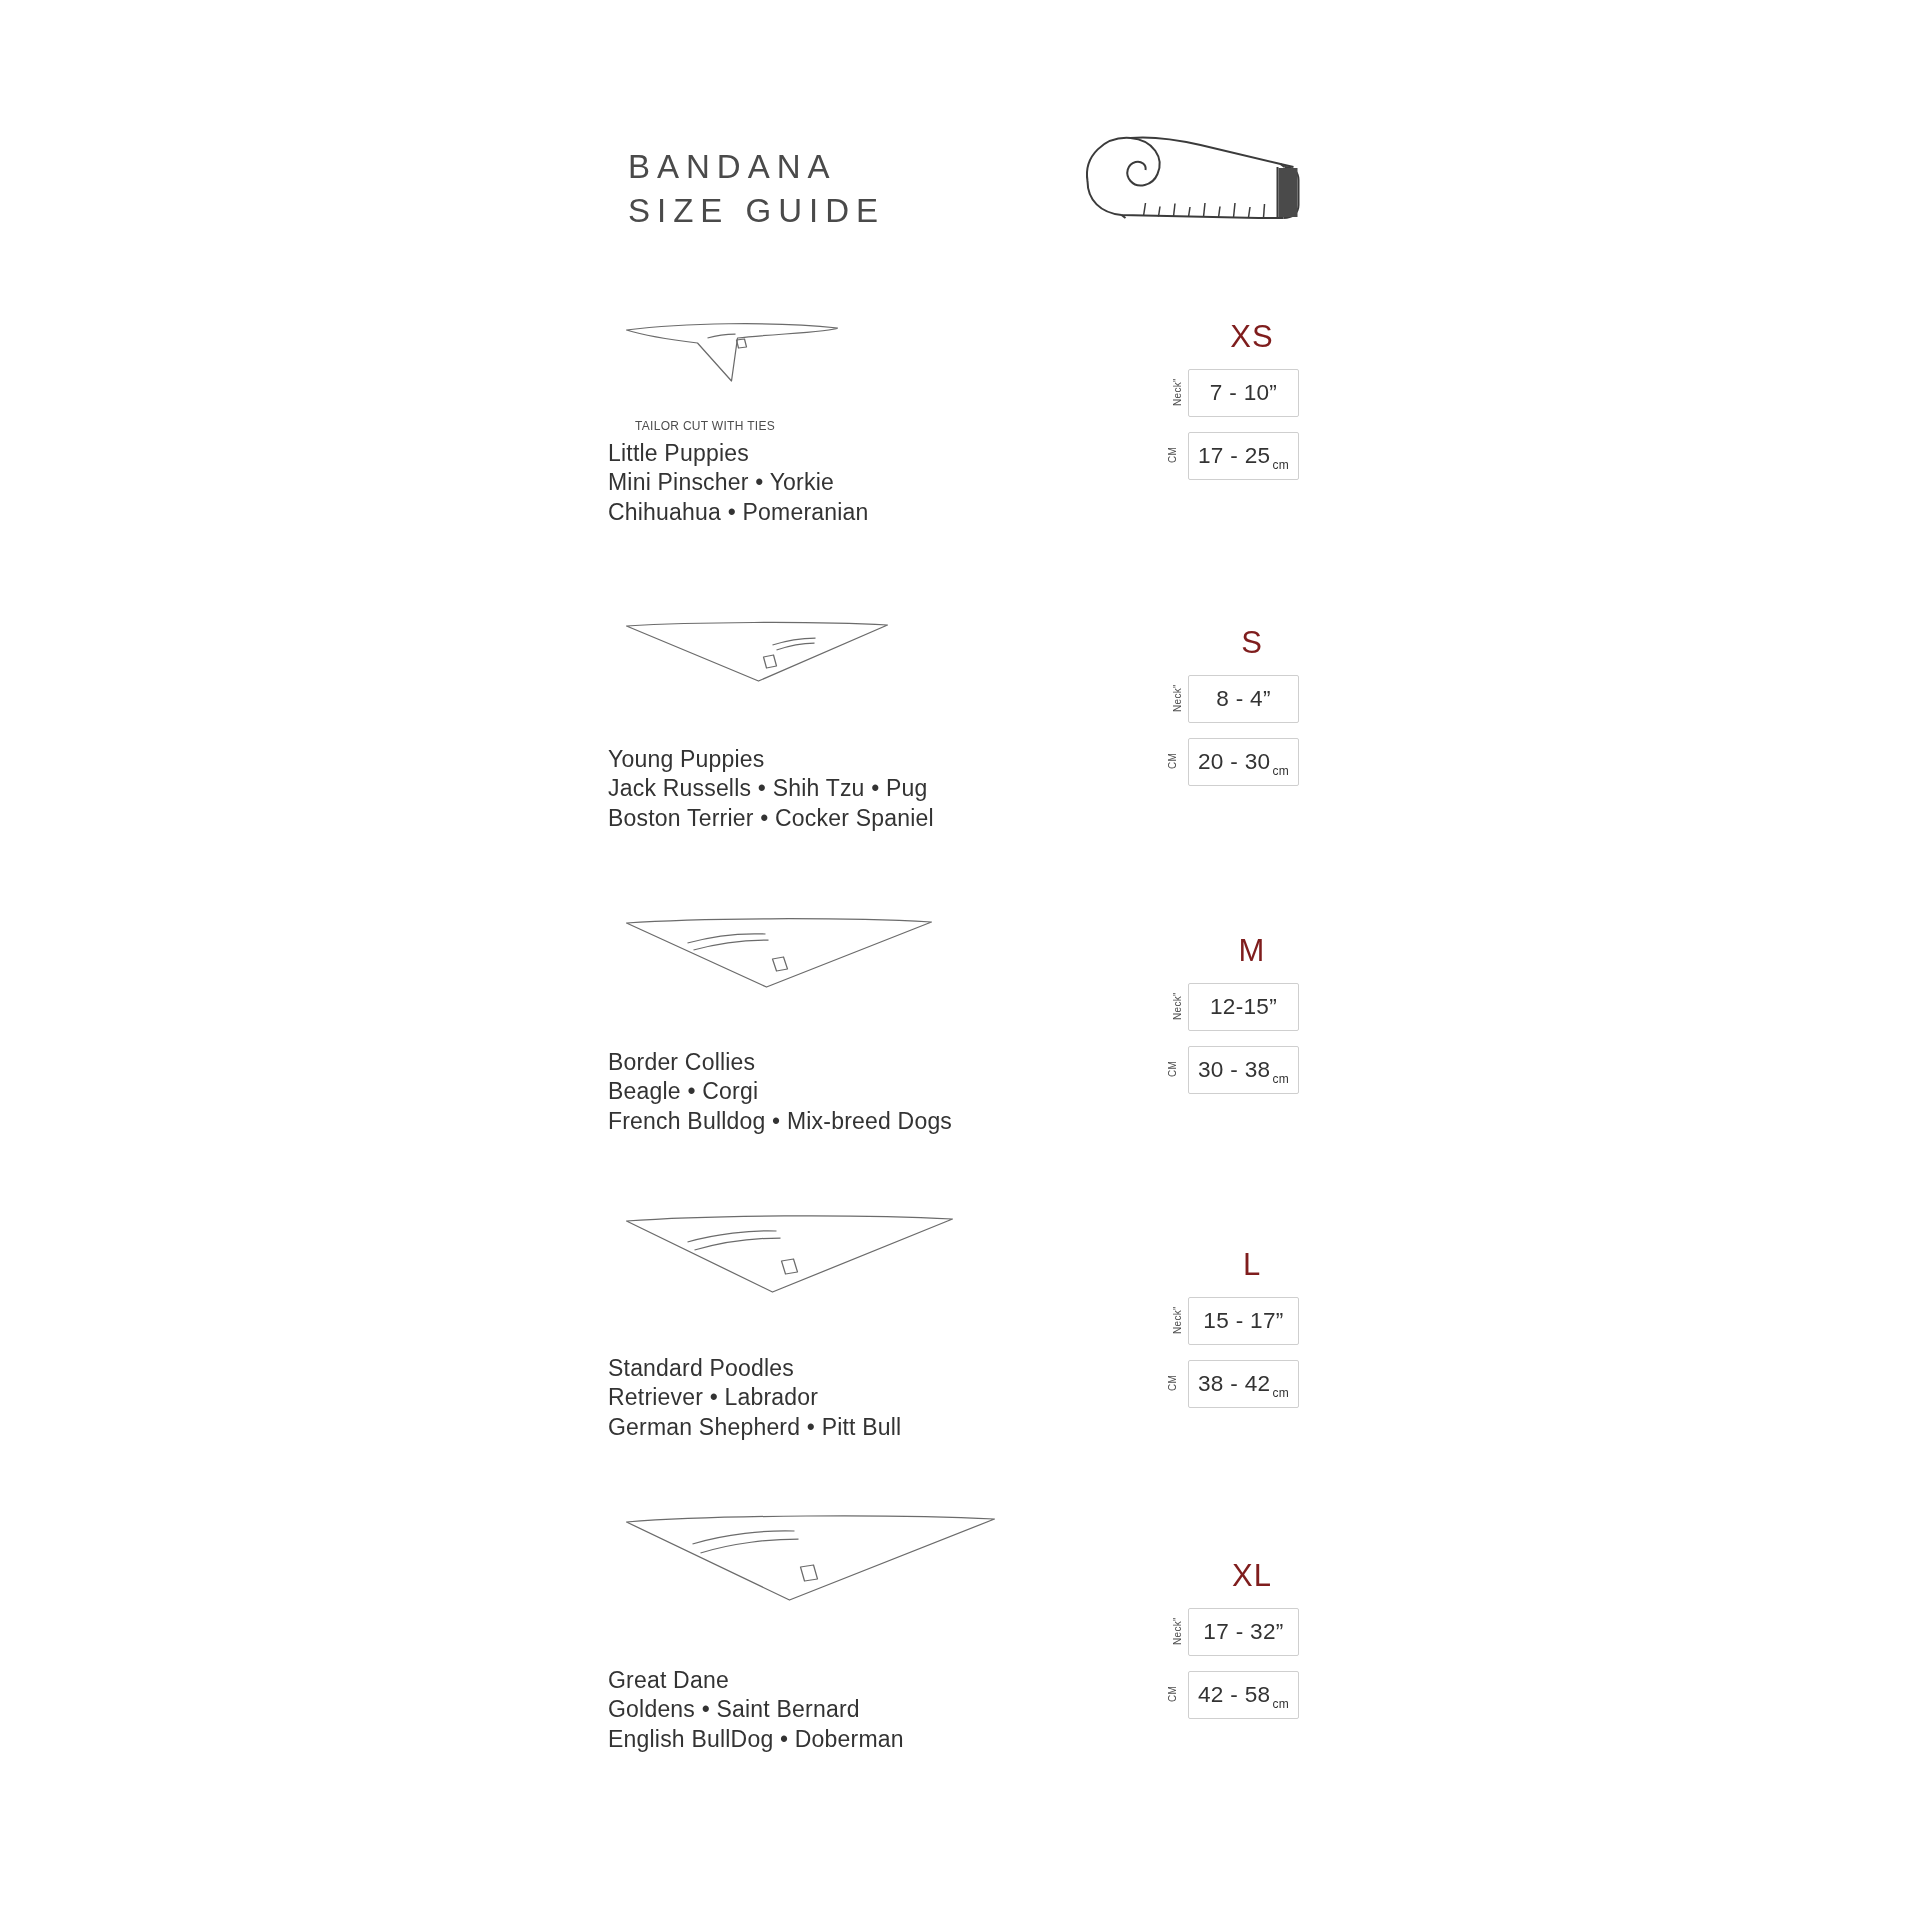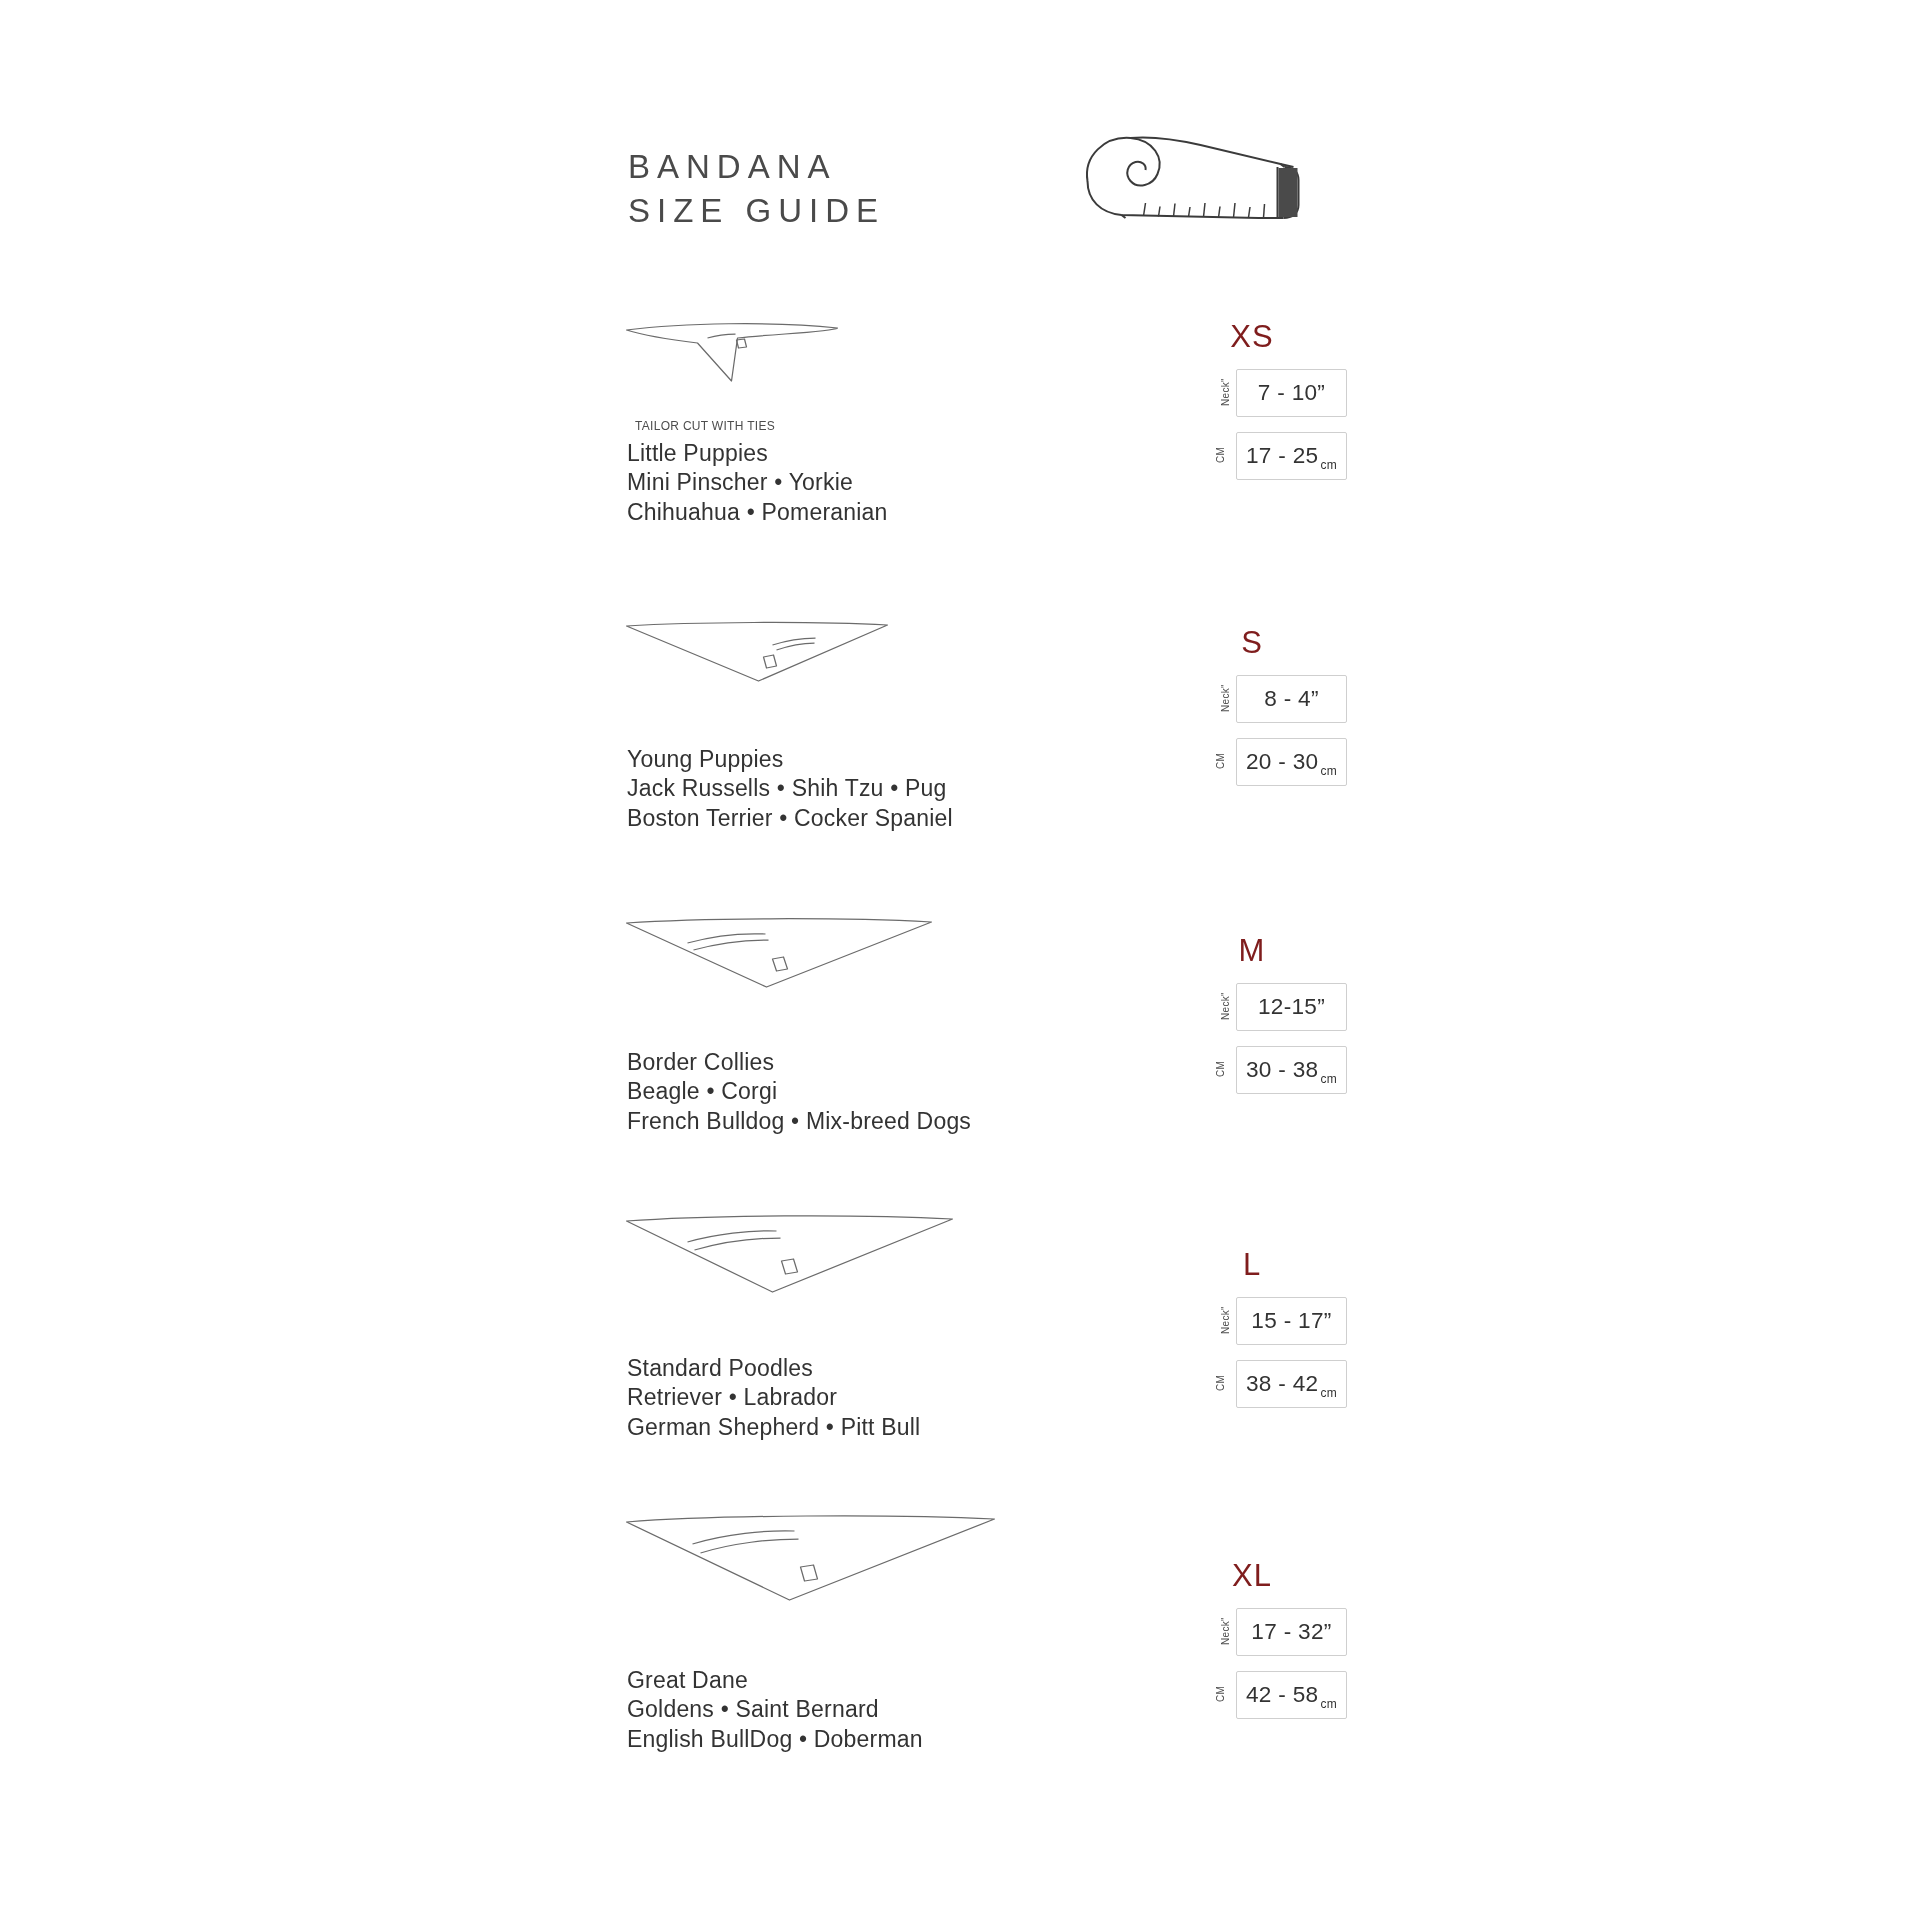--- a/index.html
+++ b/index.html
@@ -57,21 +57,21 @@
   .shape-wrap {
     position: absolute;
     left: 622px;
     top: 0;
     width: 381px;
     height: 130px;
   }
 
   .breeds {
     position: absolute;
-    left: 627px;
+    left: 608px;
     font-size: 23px;
     line-height: 1.28;
     color: #333333;
     white-space: pre-line;
     letter-spacing: 0.2px;
   }
 
   .tailor-note {
     position: absolute;
     left: 635px;
@@ -91,21 +91,20 @@
     font-size: 31px;
     color: #7f1d1d;
     letter-spacing: 1px;
     line-height: 1;
   }
 
   .measure {
     position: relative;
     margin-top: 17px;
     height: 46px;
-    margin-left: 48px;
   }
   .measure-tag {
     position: absolute;
     left: -5px;
     top: 50%;
     transform: translateY(-50%) rotate(-90deg);
     transform-origin: center center;
     font-size: 10px;
     color: #4d4d4d;
     letter-spacing: 0.3px;

